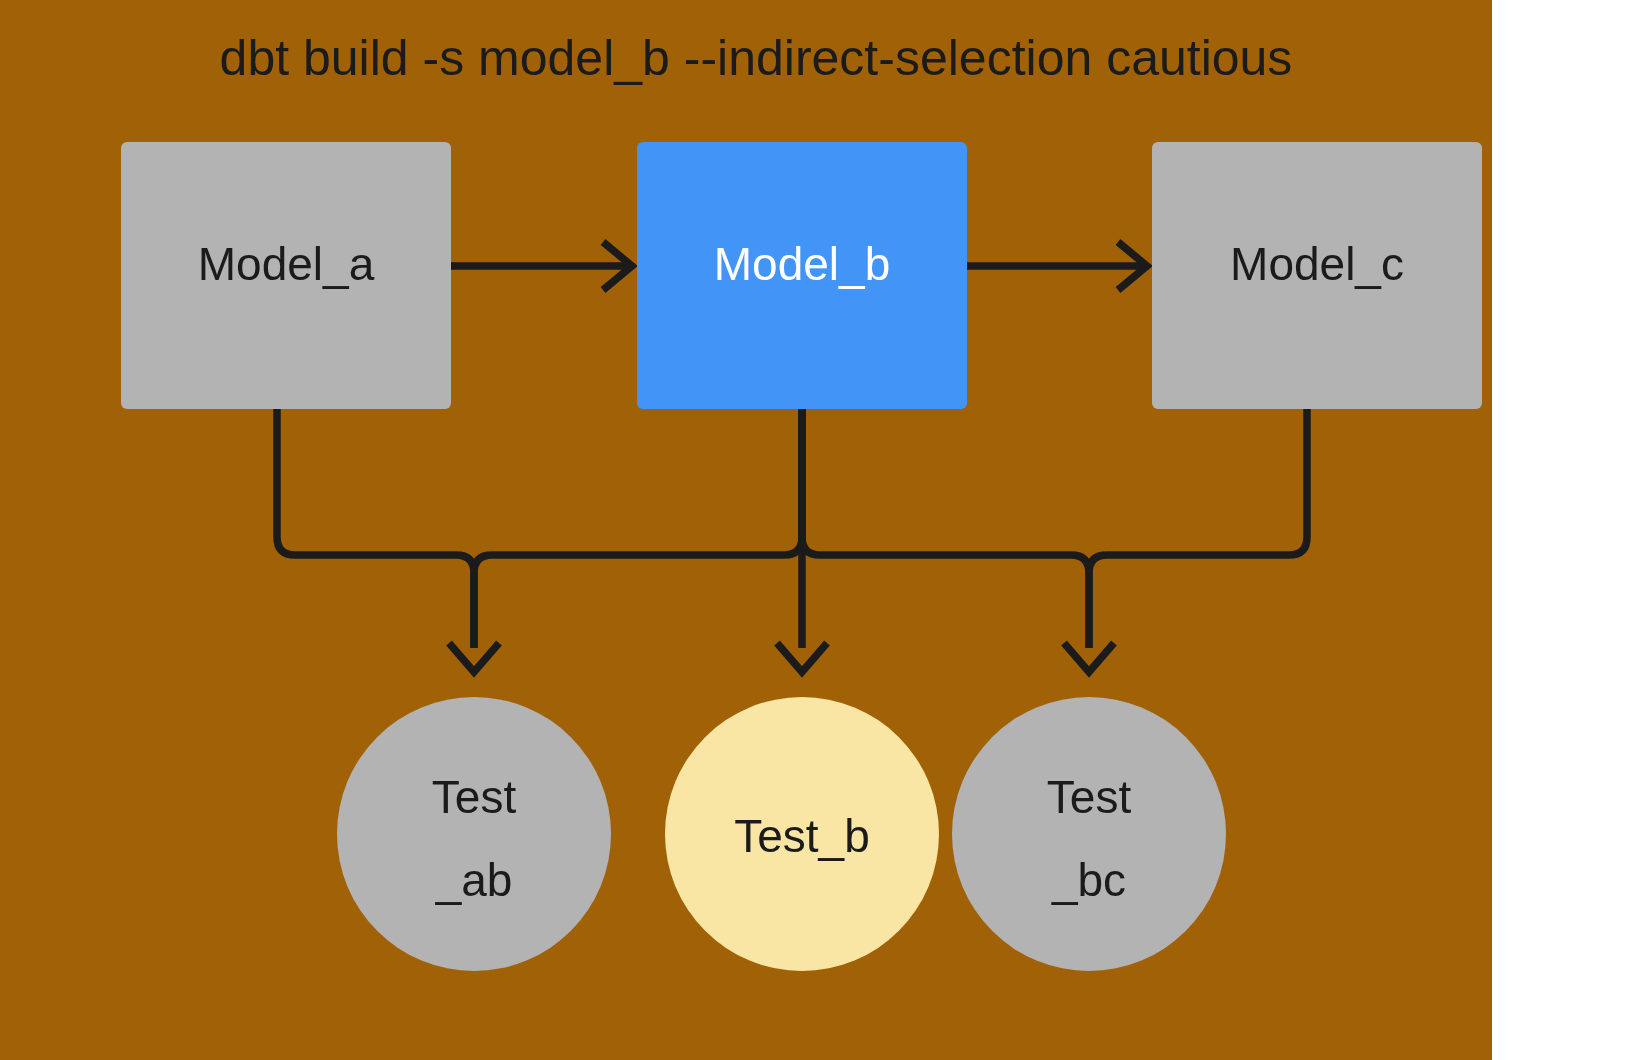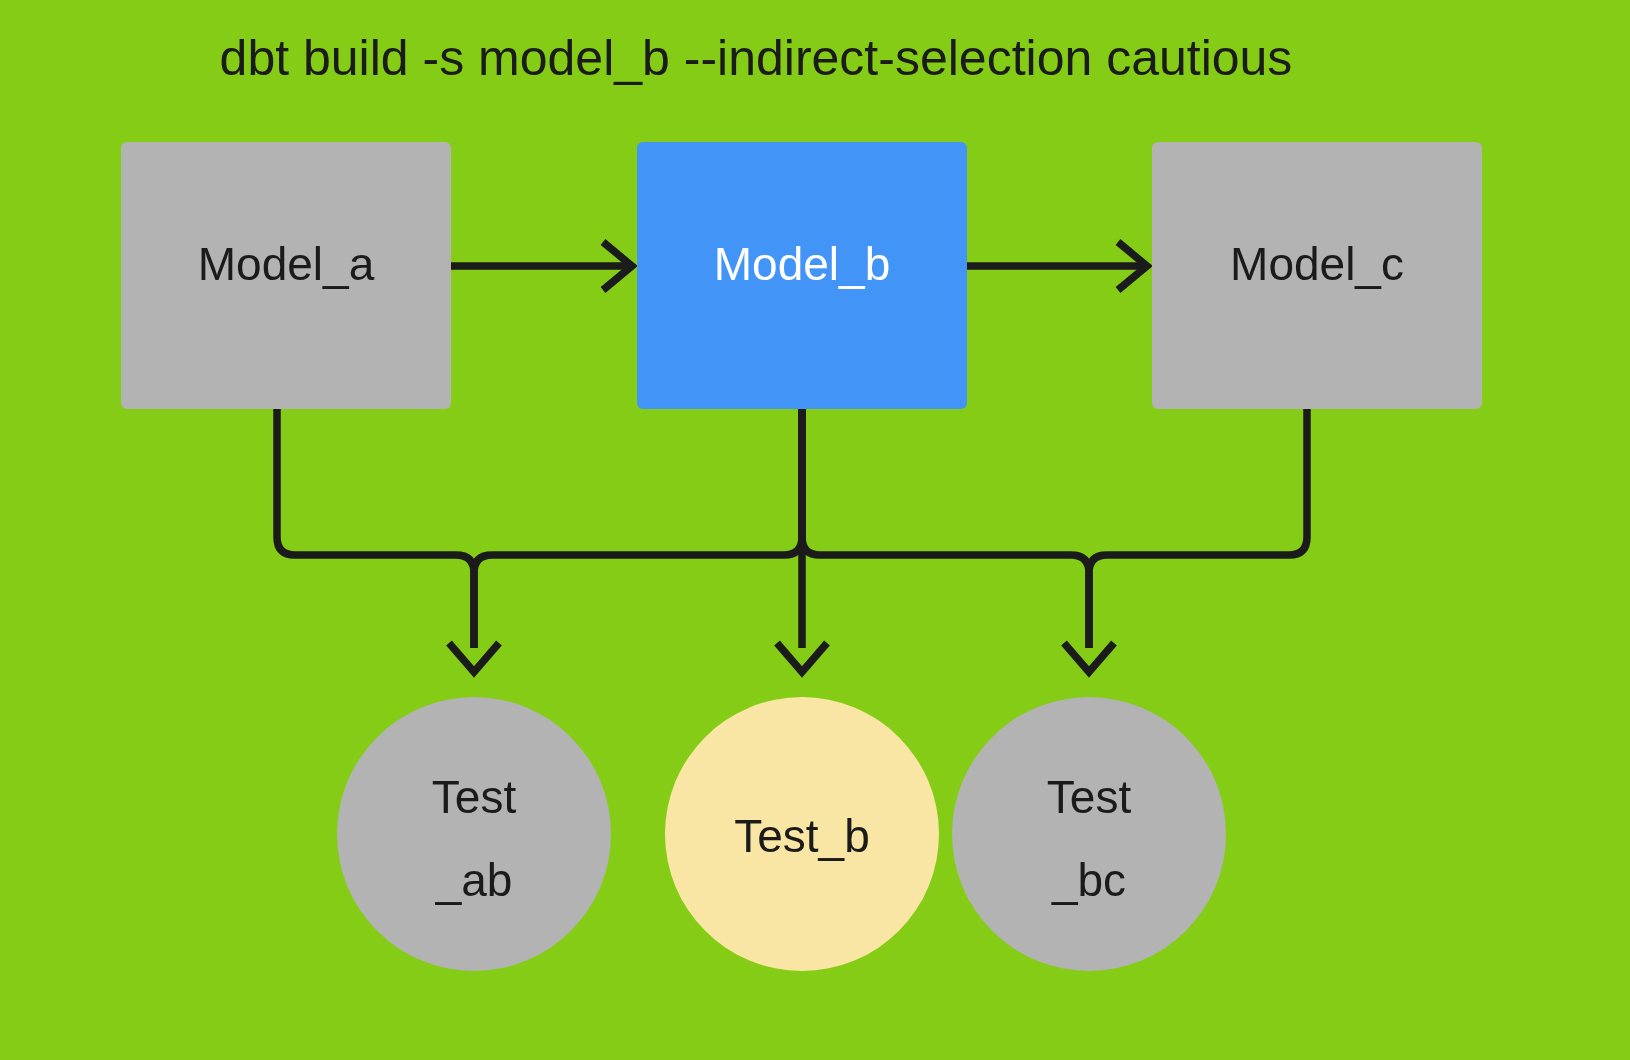--- a/index.html
+++ b/index.html
@@ -8,23 +8,23 @@
     background: #ffffff;
   }
   body {
     width: 1630px;
     height: 1060px;
     font-family: "Liberation Sans", sans-serif;
     overflow: hidden;
   }
   #canvas {
     position: relative;
-    width: 1630px;
+    width: 1492px;
     height: 1060px;
-    background: #84cc16;
+    background: #a16207;
   }
   #diagram-svg {
     position: absolute;
     top: 0;
     left: 0;
     width: 1630px;
     height: 1060px;
   }
   .node-label {
     font-family: "Liberation Sans", sans-serif;

